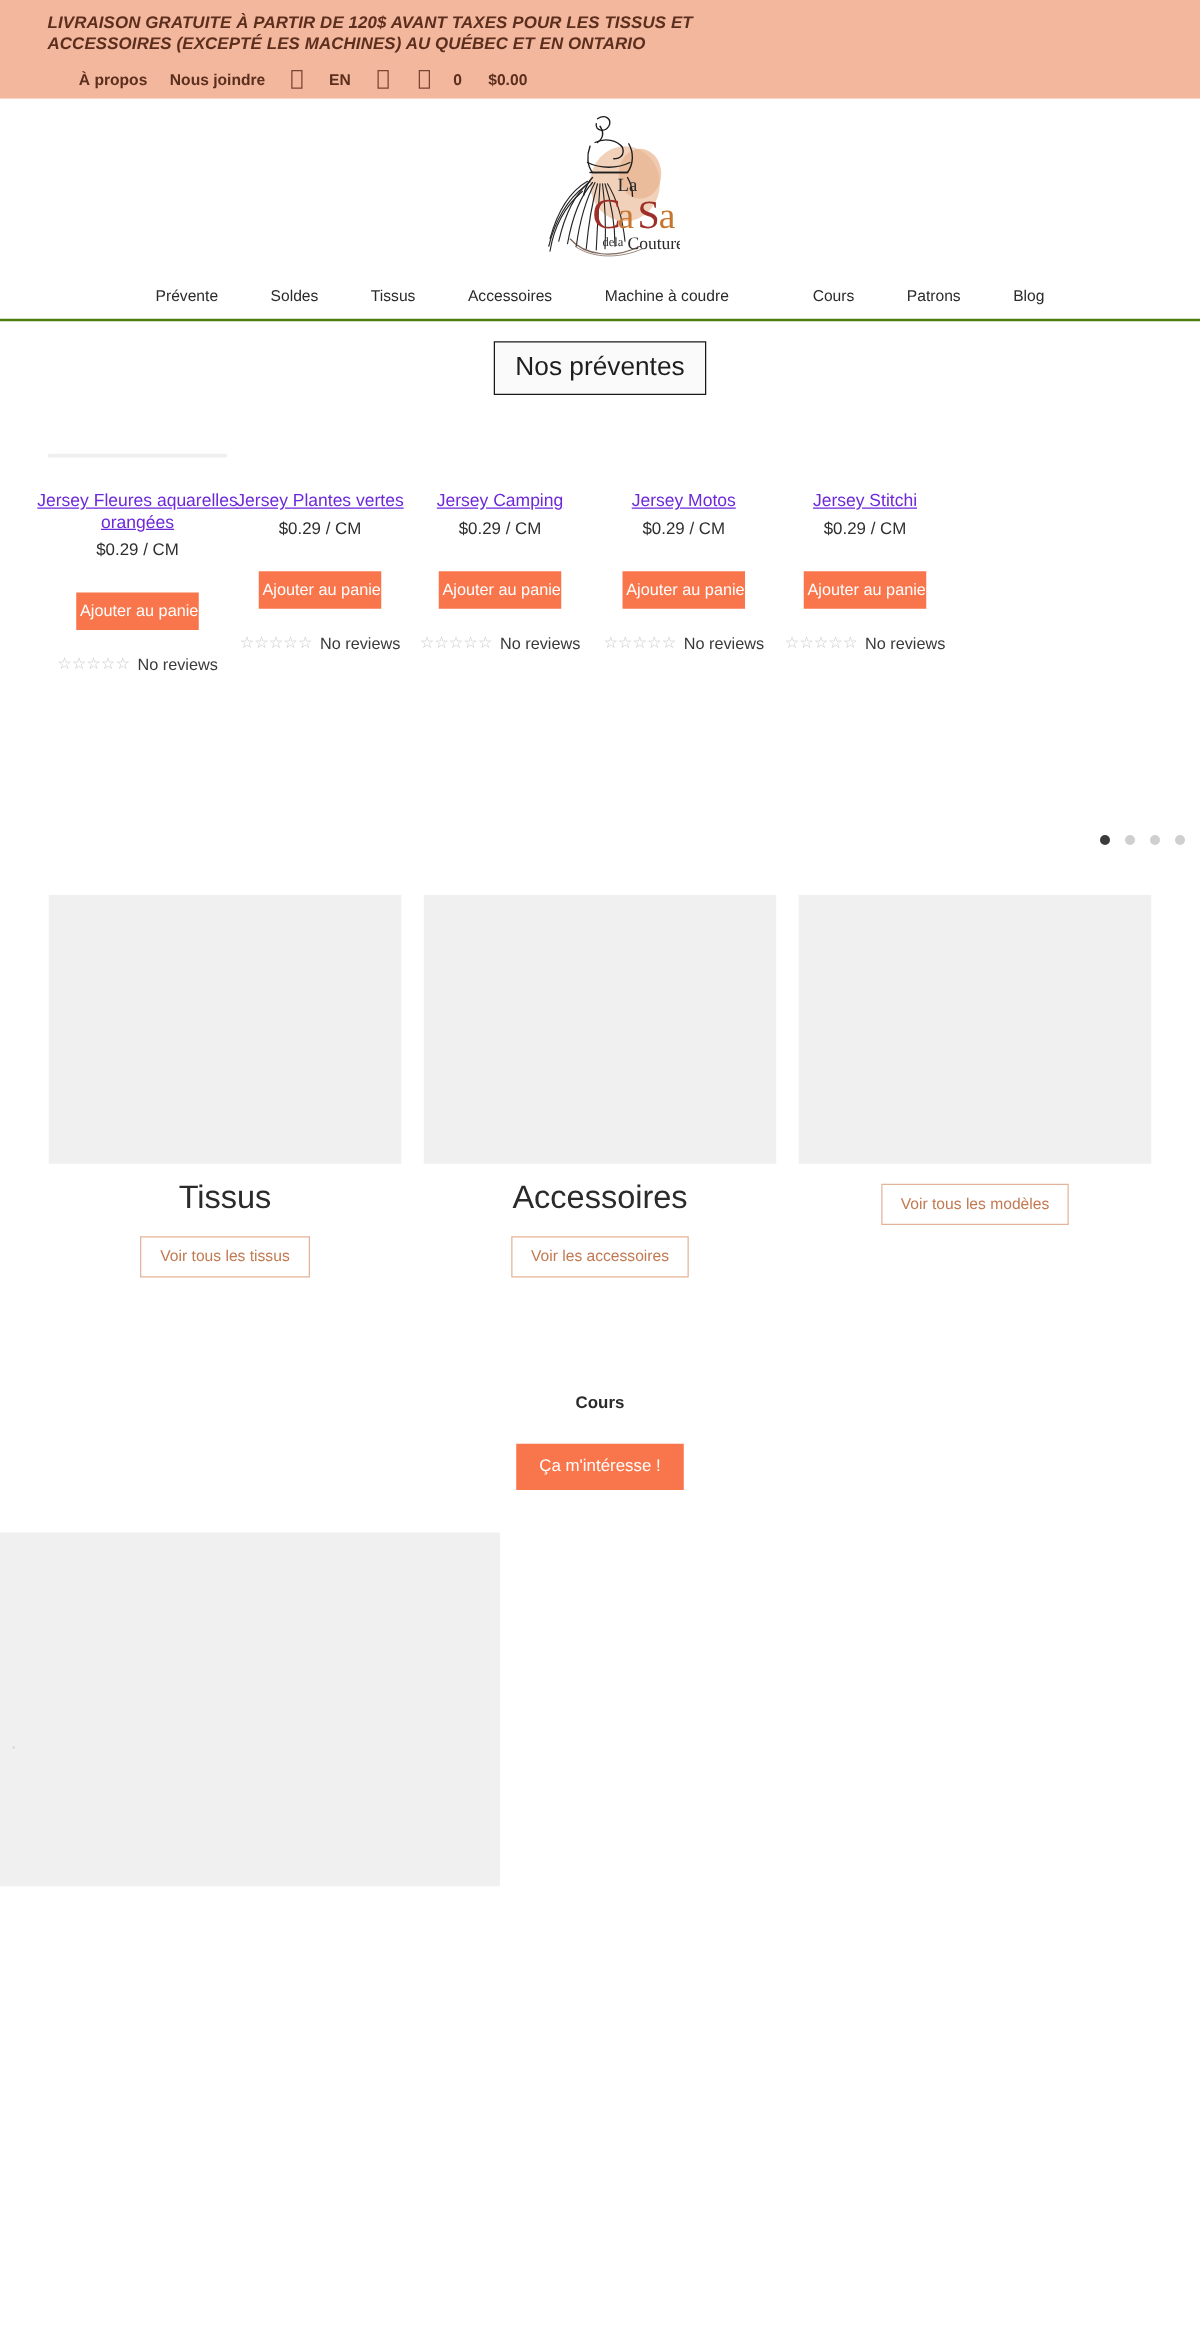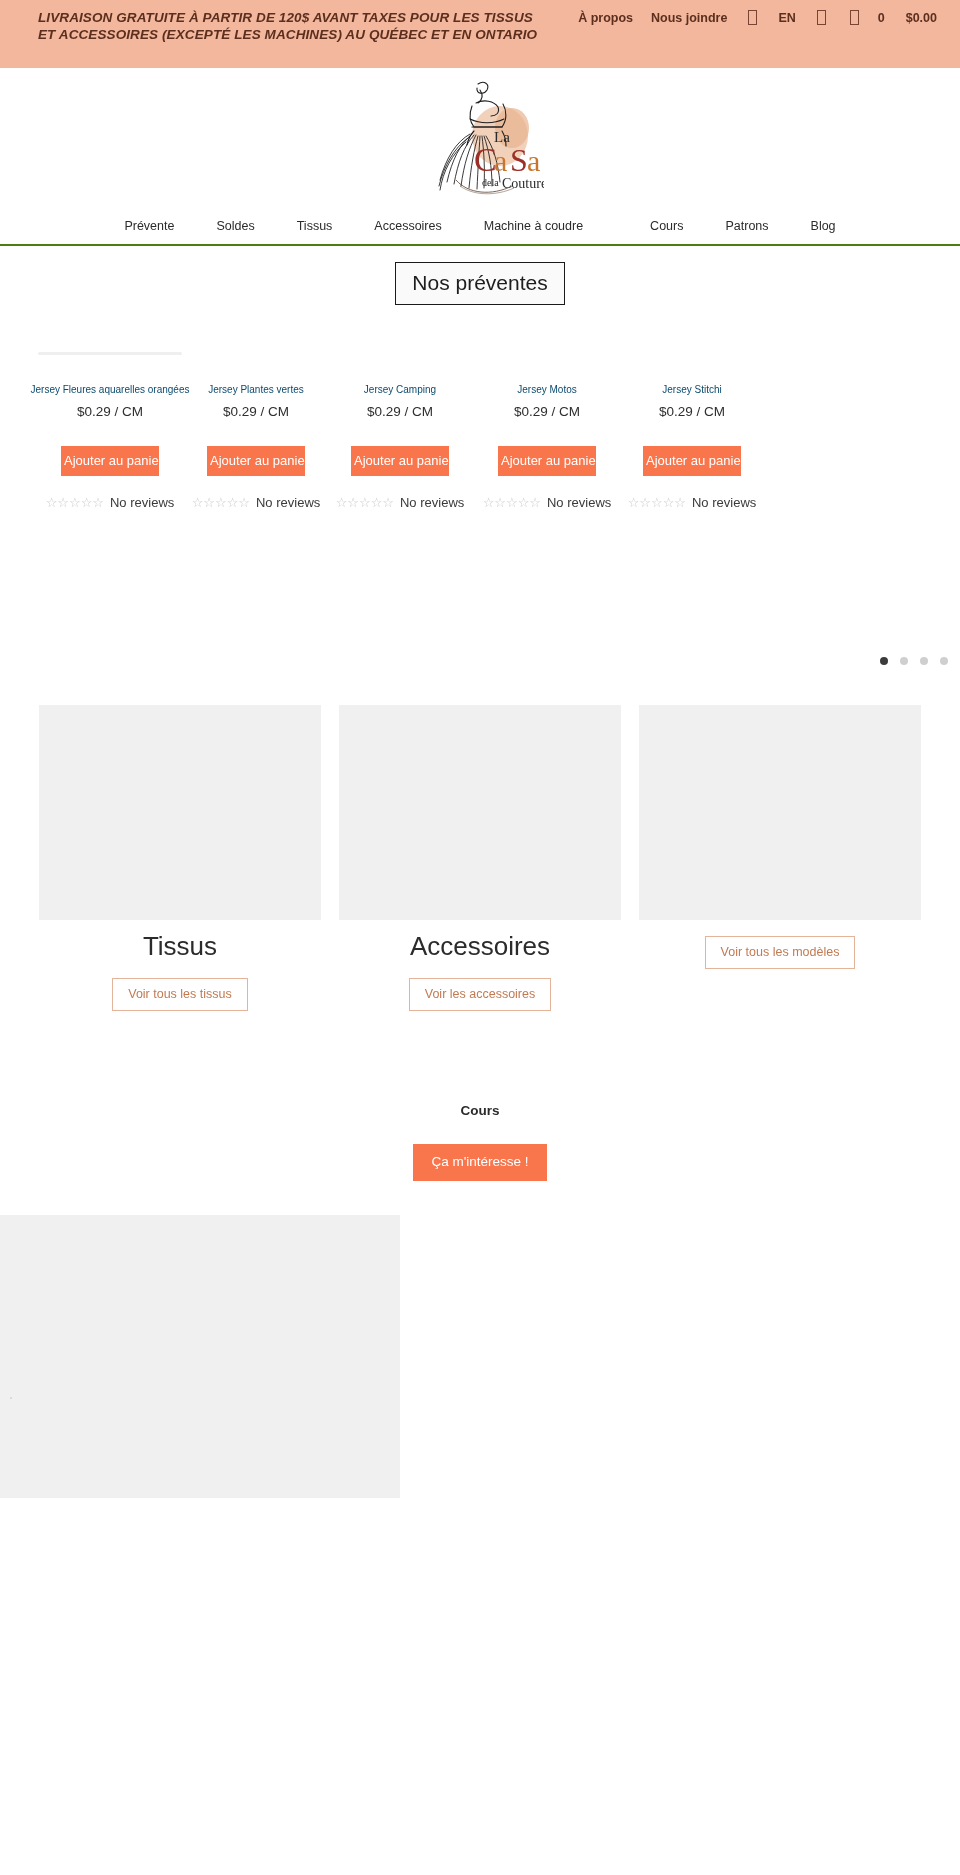--- a/index.html
+++ b/index.html
@@ -11,20 +11,21 @@
   body { position: relative; width: 960px; height: 1875px; overflow: hidden; }
 
   
   .topbar {
     background: #f2b79c;
     min-height: 68px;
     display: flex;
     align-items: flex-start;
     padding: 9px 16px 8px 38px;
     gap: 12px;
+    flex-direction: column;
   }
   .topbar-msg {
     font-style: italic;
     font-weight: bold;
     font-size: 13.5px;
     line-height: 17px;
     letter-spacing: 0.1px;
     color: #5c2e1e;
     max-width: 520px;
     text-transform: uppercase;
@@ -133,24 +134,25 @@
     width: 176px;
     text-align: center;
   }
   .p0 { left: 22px; }
   .p1 { left: 168px; }
   .p2 { left: 312px; }
   .p3 { left: 459px; }
   .p4 { left: 604px; }
 
   .p-title {
-    font-size: 10px;
-    color: #0c4a6e;
+    font-size: 14px;
+    color: #6d28d9;
     line-height: 17px;
     padding: 0 4px;
+    text-decoration: underline;
   }
   .p-price {
     font-size: 13.5px;
     color: #2f2f2f;
     line-height: 17px;
     margin-top: 5px;
   }
   .p-btn {
     display: block;
     width: 98px;

